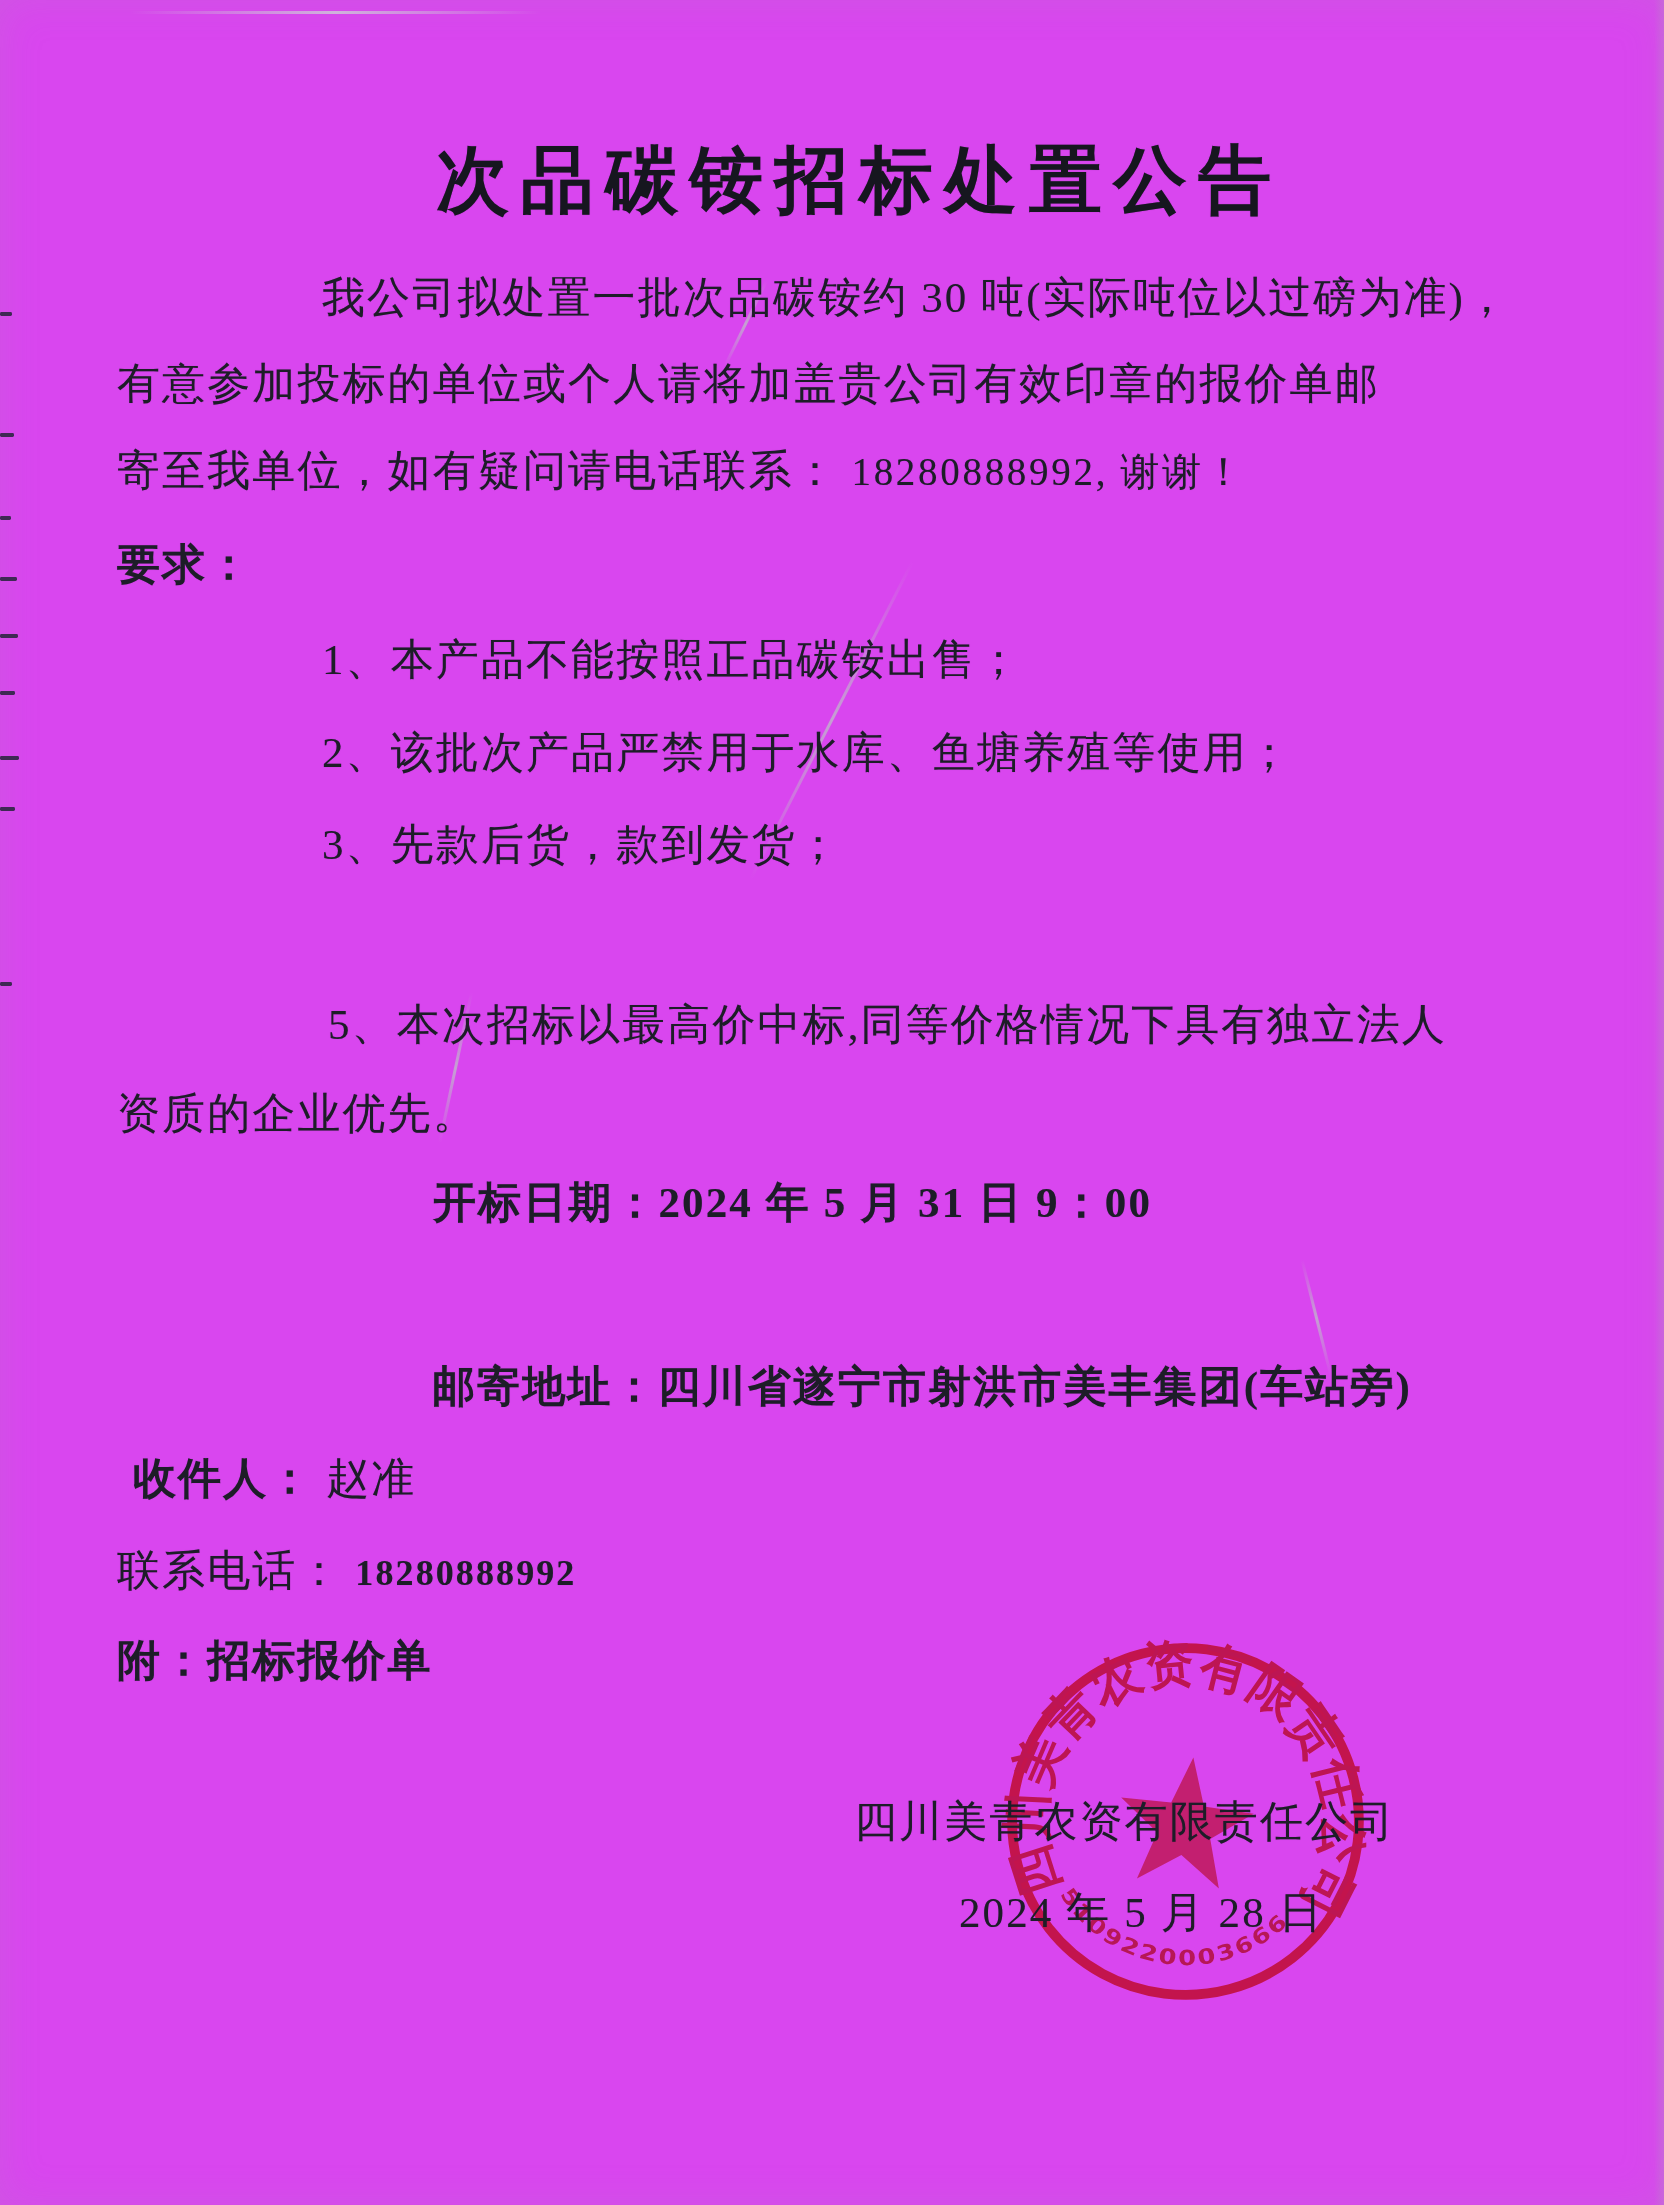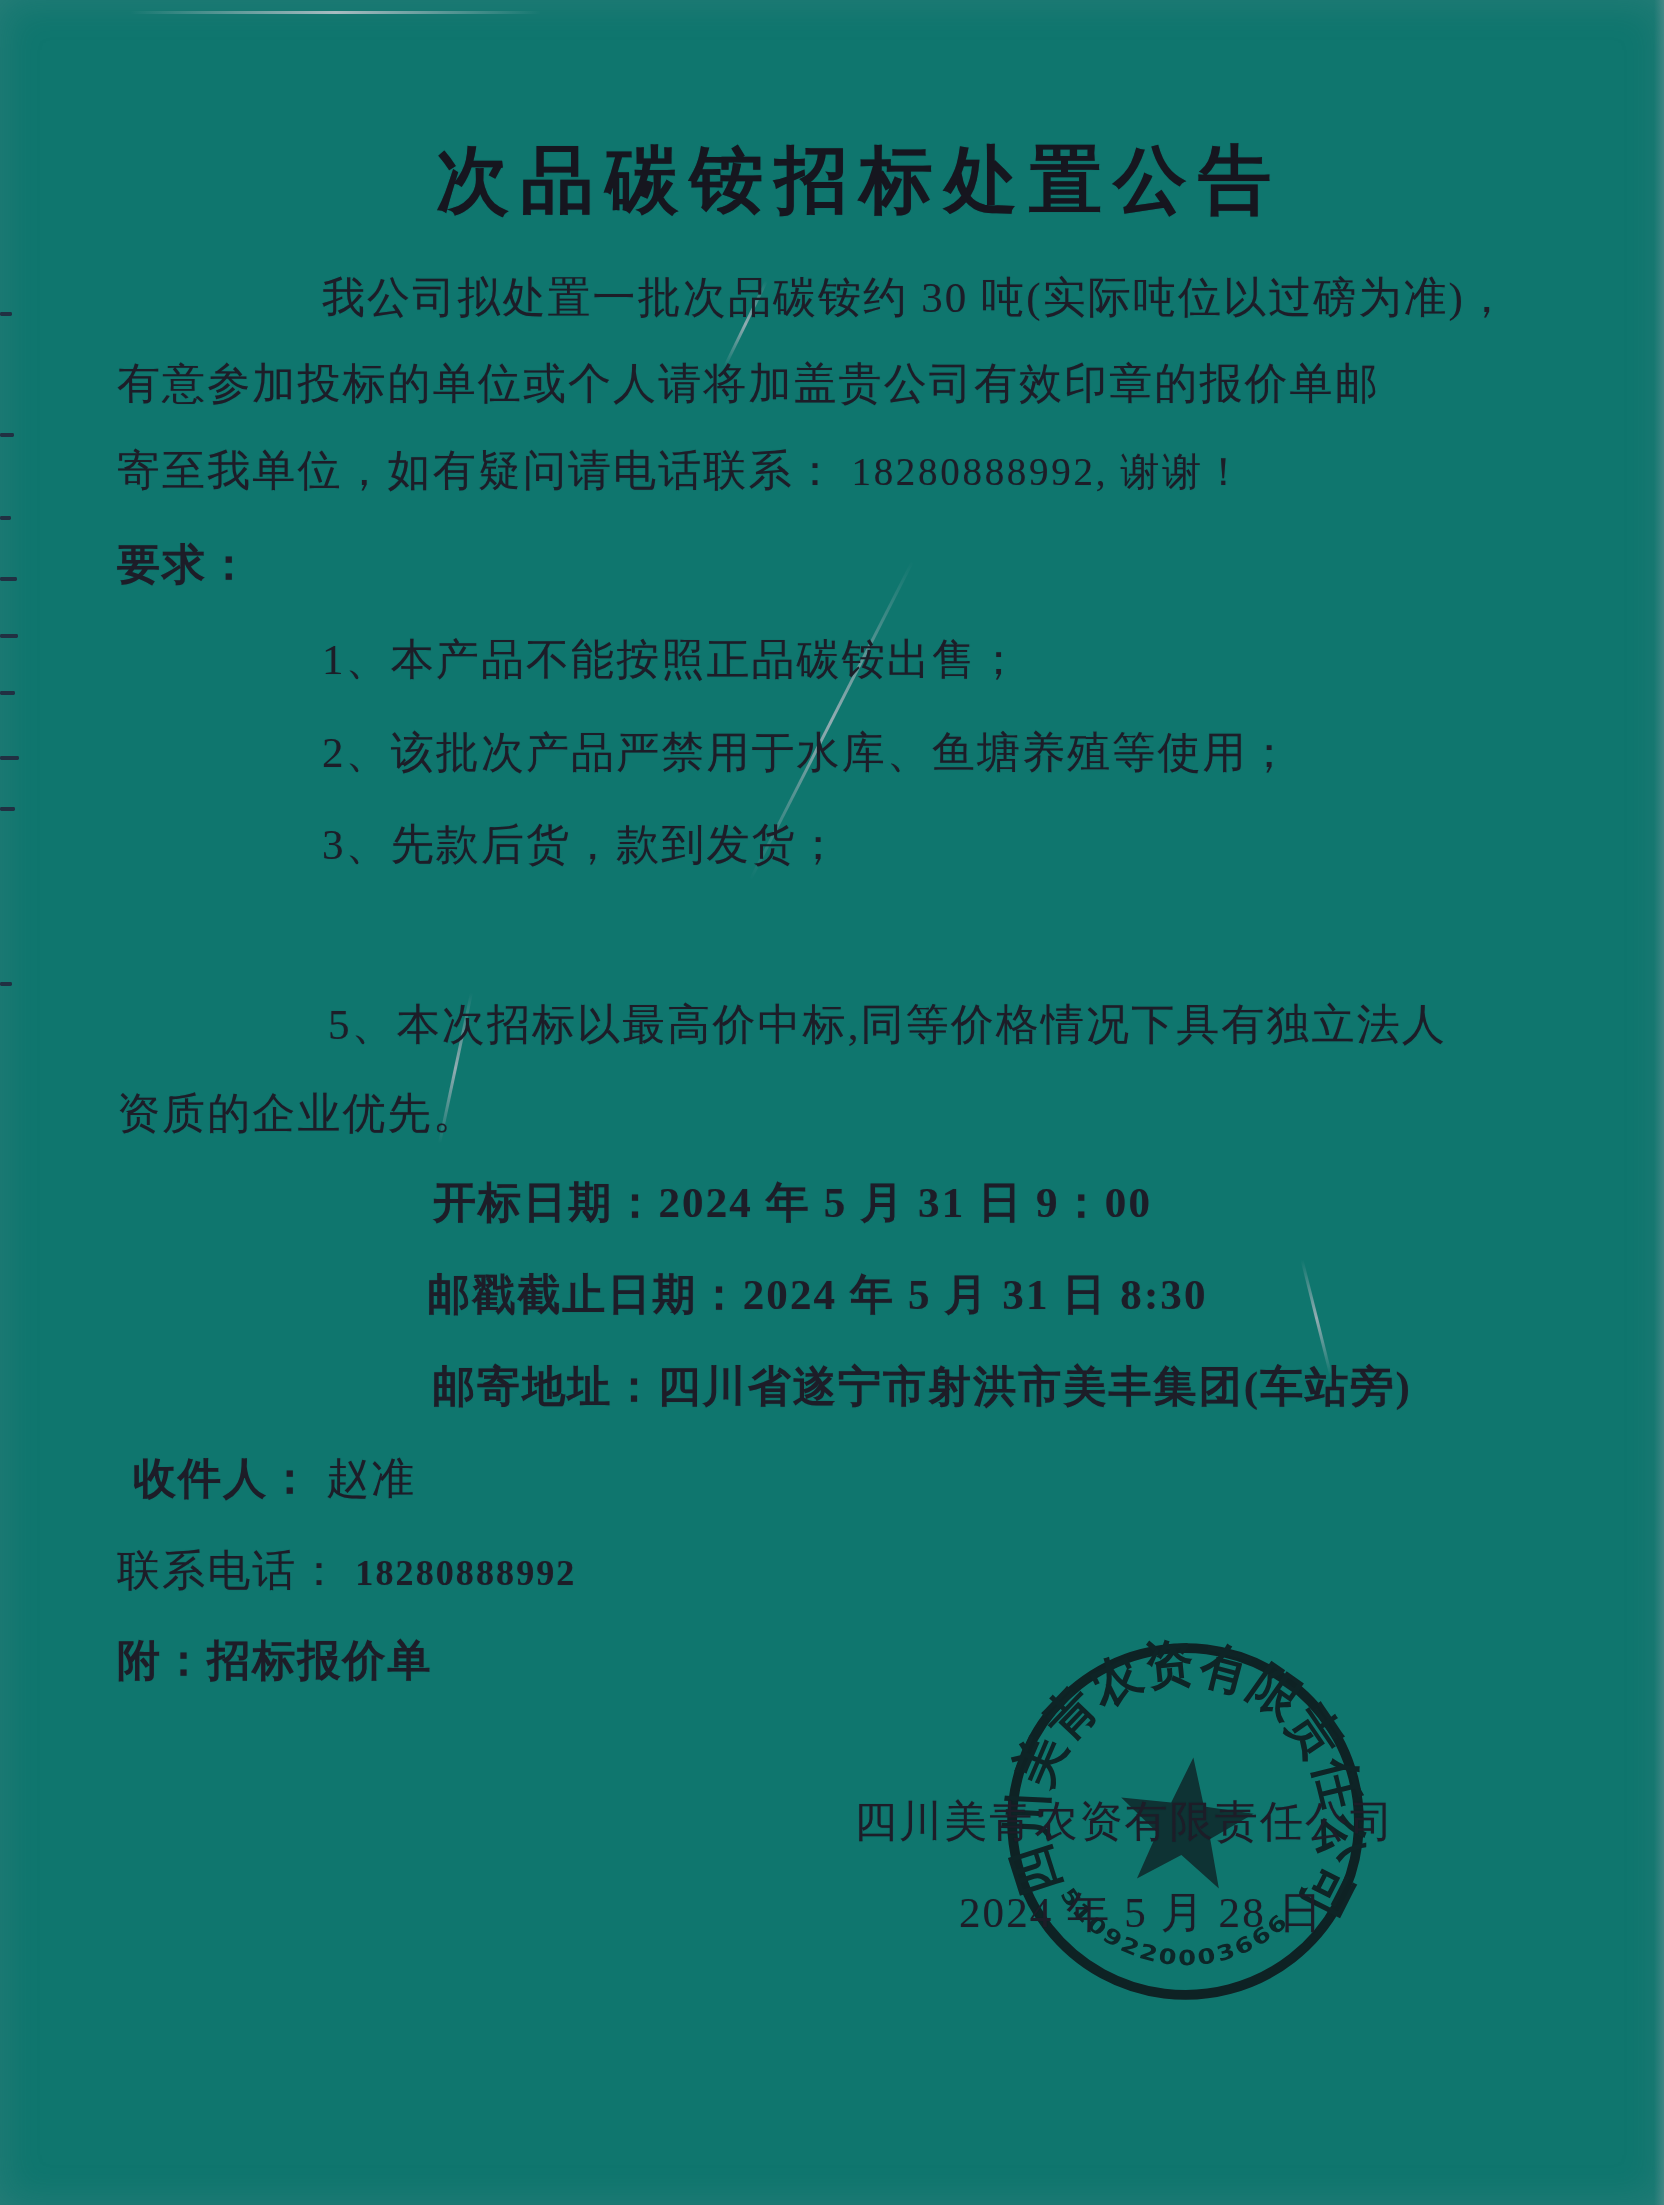--- a/index.html
+++ b/index.html
@@ -1,19 +1,19 @@
 <!DOCTYPE html>
 <html style="font-size:11px"><head>
 <meta charset="utf-8">
 <style>
   html,body{margin:0;padding:0;background:#9a9aa0;}
   .page{
     position:relative;
     width:1664px;height:2205px;
-    background:#0f766e;
+    background:#d946ef;
     overflow:hidden;
     font-family:"Liberation Serif","DejaVu Serif",serif;
     color:#1d1d28;
     box-shadow:inset 0 0 41px rgba(160,160,170,0.18);
   }
   .line{
     position:absolute;
     font-size:43px;
     letter-spacing:2.1px;
     line-height:1.15;
@@ -83,21 +83,20 @@
   </div>
 
   <div class="line" style="top:540px;left:117px;font-weight:700;">要求：</div>
   <div class="line" style="top:635px;left:322px;">1、本产品不能按照正品碳铵出售；</div>
   <div class="line" style="top:728px;left:322px;">2、该批次产品严禁用于水库、鱼塘养殖等使用；</div>
   <div class="line" style="top:820px;left:322px;">3、先款后货，款到发货；</div>
   <div class="line" style="top:1000px;left:328px;">5、本次招标以最高价中标,同等价格情况下具有独立法人</div>
   <div class="line" style="top:1089px;left:117px;">资质的企业优先。</div>
 
   <div class="line bold" style="top:1178px;left:433px;">开标日期：2024 年 5 月 31 日 9：00</div>
-  <div class="line bold" style="top:1270px;left:427px;">邮戳截止日期：2024 年 5 月 31 日 8:30</div>
   <div class="line bold" style="top:1362px;left:432px;">邮寄地址：四川省遂宁市射洪市美丰集团(车站旁)</div>
 
   <div class="line" style="top:1454px;left:117px;margin-left:16px;">
     <span class="bold">收件人：</span>
     <span>赵准</span>
   </div>
   <div class="line" style="top:1546px;left:117px;">
     <span>联系电话：</span>
     <span class="small-digits">18280888992</span>
   </div>

